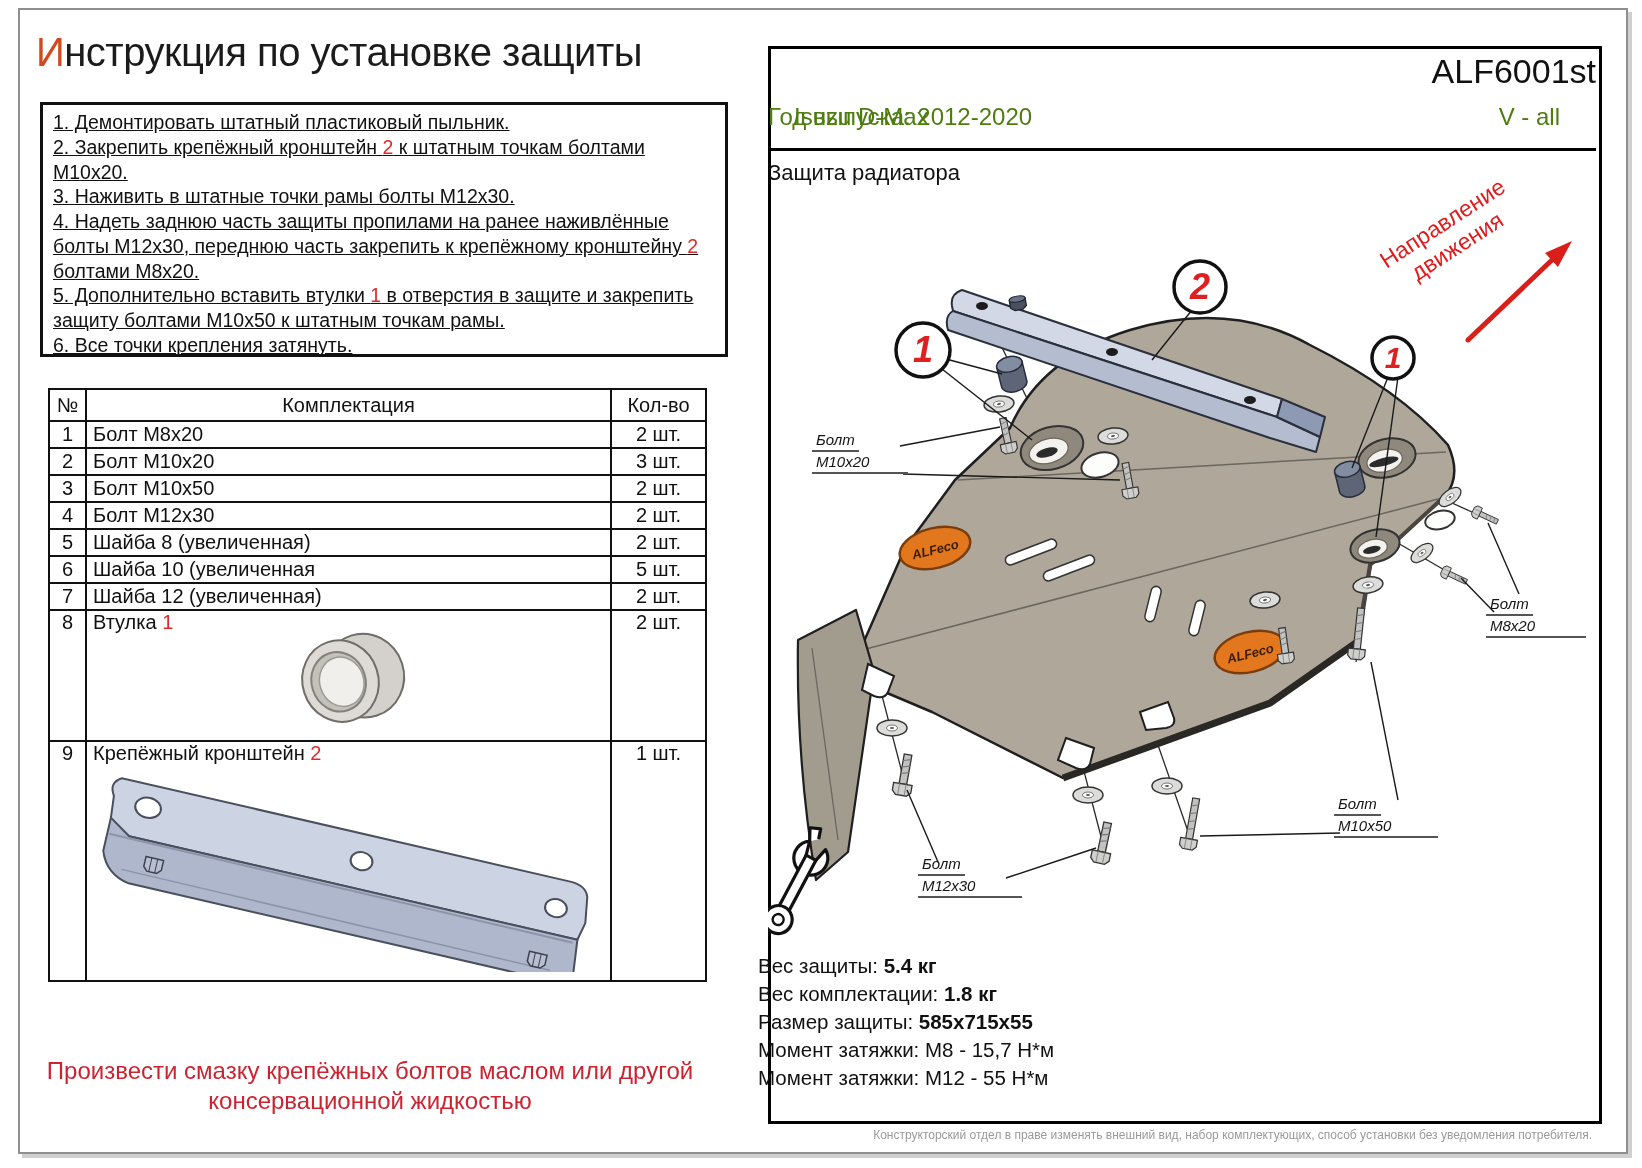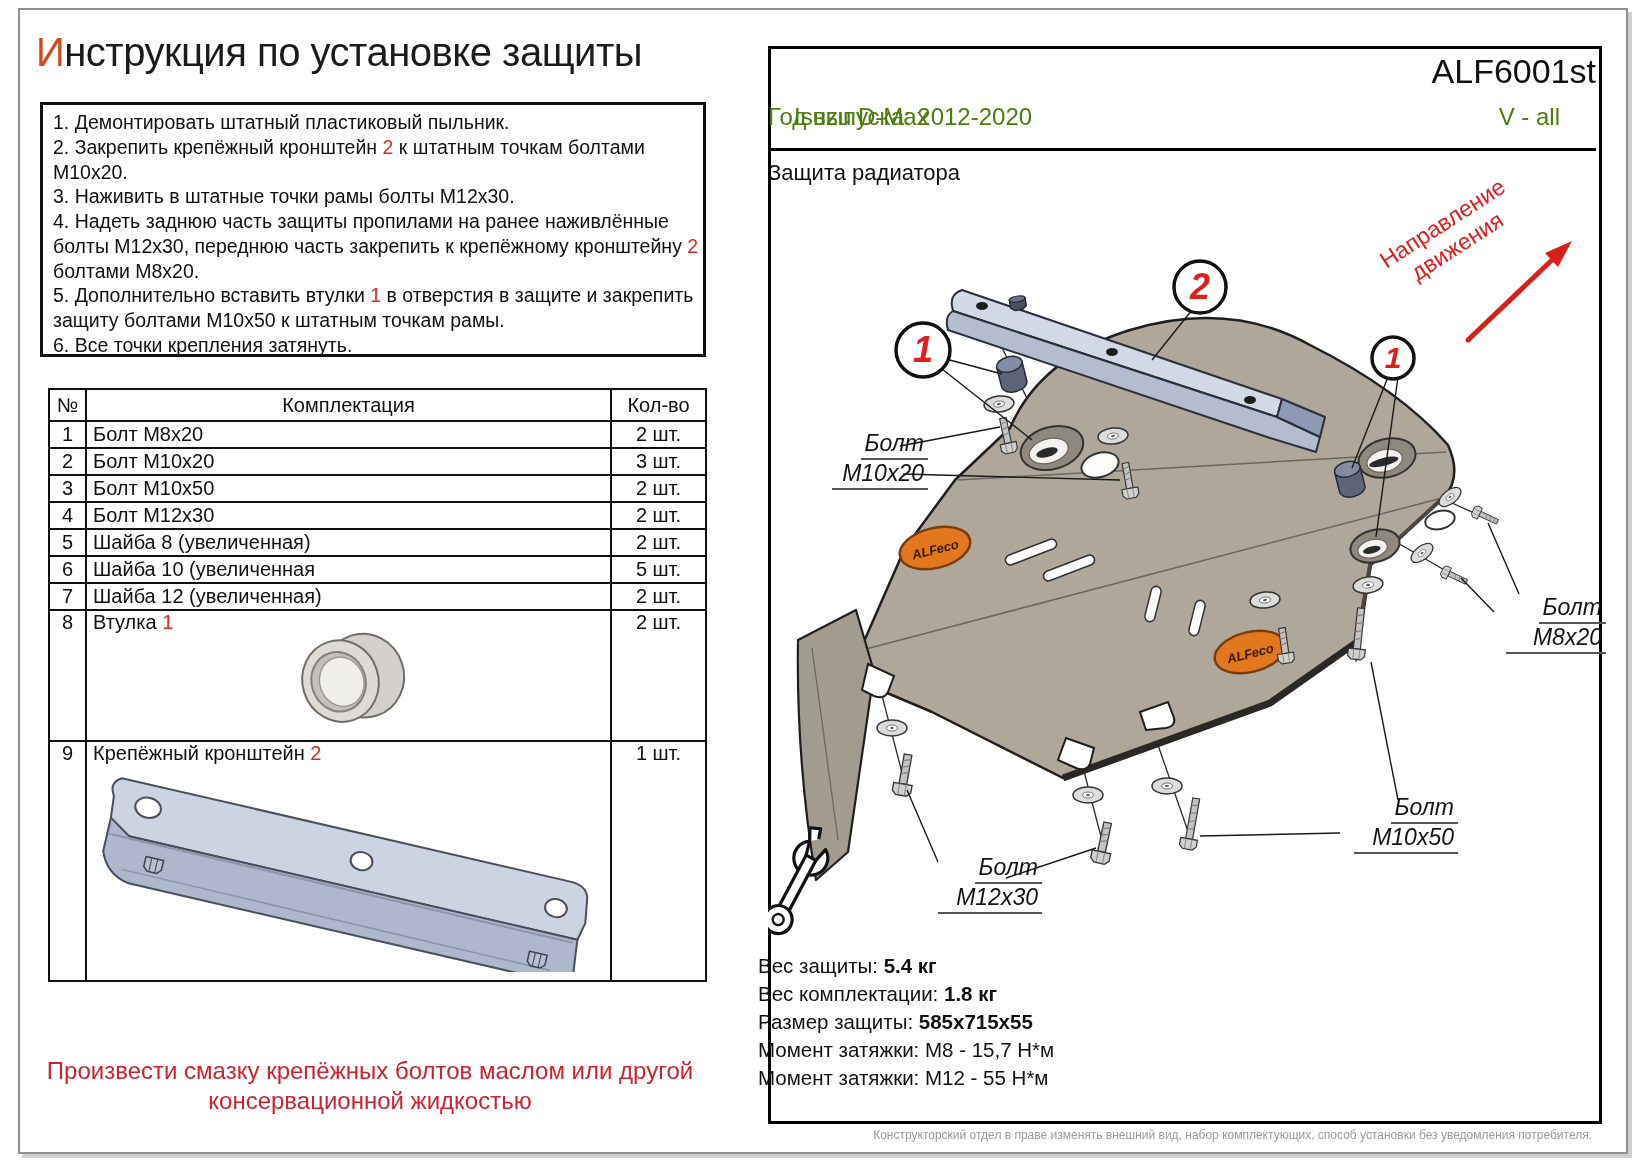--- a/index.html
+++ b/index.html
@@ -2,39 +2,39 @@
 <html><head>
 <meta charset="utf-8">
 <style>
   html,body{margin:0;padding:0;background:#e8e8e8;font-family:"Liberation Sans","DejaVu Sans",sans-serif;}
   .page{position:relative;width:1642px;height:1168px;background:#ffffff;overflow:hidden;}
   .frame{position:absolute;left:18px;top:8px;width:1606px;height:1142px;border:2px solid #8f8f8f;box-shadow:4px 4px 0 #cfcfcf;}
   .abs{position:absolute;}
   
   .doc-title{left:36px;top:30px;font-size:40px;color:#1b1b1b;letter-spacing:-0.5px;white-space:nowrap;}
   .doc-title .cap{color:#d0491f;}
-  .steps-box{left:40px;top:102px;width:650px;height:238px;border:3px solid #111;padding:5px 0 6px 10px;font-size:19.5px;line-height:1.27;color:#111;}
+  .steps-box{left:40px;top:102px;width:650px;height:238px;border:3px solid #111;padding:5px 22px 6px 10px;font-size:19.5px;line-height:1.27;color:#111;text-decoration:underline;}
   .red{color:#e02b2b;}
   .parts-table{left:48px;top:388px;border-collapse:collapse;table-layout:fixed;font-size:20px;color:#111;}
   .parts-table td,.parts-table th{border:2px solid #111;padding:0 6px;font-weight:normal;overflow:hidden;}
   .c{text-align:center;}
   .topal{vertical-align:top;padding-top:2px;}
   .note-red{left:30px;top:1056px;width:680px;text-align:center;font-size:24px;line-height:1.26;color:#cb2430;}
   
   .panel{left:768px;top:46px;width:828px;height:1072px;border:3px solid #000;}
   .panel-code{left:768px;top:52px;width:828px;text-align:right;font-size:34px;color:#111;}
   .panel-meta{left:768px;top:103px;width:828px;height:30px;font-size:24px;color:#4d7c0f;}
   .meta-left{position:absolute;left:26px;top:0;}
   .meta-center{position:absolute;left:0;width:100%;top:0;}
   .meta-right{position:absolute;right:36px;top:0;}
   .panel-divider{left:768px;top:148px;width:828px;height:3px;background:#000;}
   .panel-subtitle{left:768px;top:160px;width:828px;text-align:left;font-size:22px;color:#111;}
   .diagram{left:768px;top:150px;width:828px;height:968px;}
   .dir-text{left:1352px;top:208px;width:196px;text-align:center;font-size:23px;line-height:1.18;color:#e01c1c;transform:rotate(-33deg);}
-  .part-label{font-size:23px;font-style:italic;color:#141414;text-align:right;line-height:1.0;margin-left:20px;}
+  .part-label{font-size:15px;font-style:italic;color:#141414;text-align:left;line-height:1.0;}
   .part-label div{display:inline-block;border-bottom:2px solid #555;padding:2px 4px 3px 4px;}
   .part-label div+div{display:block;margin-top:0;}
   .specs{left:758px;top:956px;width:560px;font-size:20.5px;color:#111;line-height:1.0;}
   .spec-line{margin-bottom:7.5px;white-space:nowrap;}
   .spec-line b{font-weight:bold;}
   .panel-footer{left:768px;top:1128px;width:824px;text-align:right;font-size:12px;color:#9a9a9a;}
 </style>
 </head>
 <body>
 

